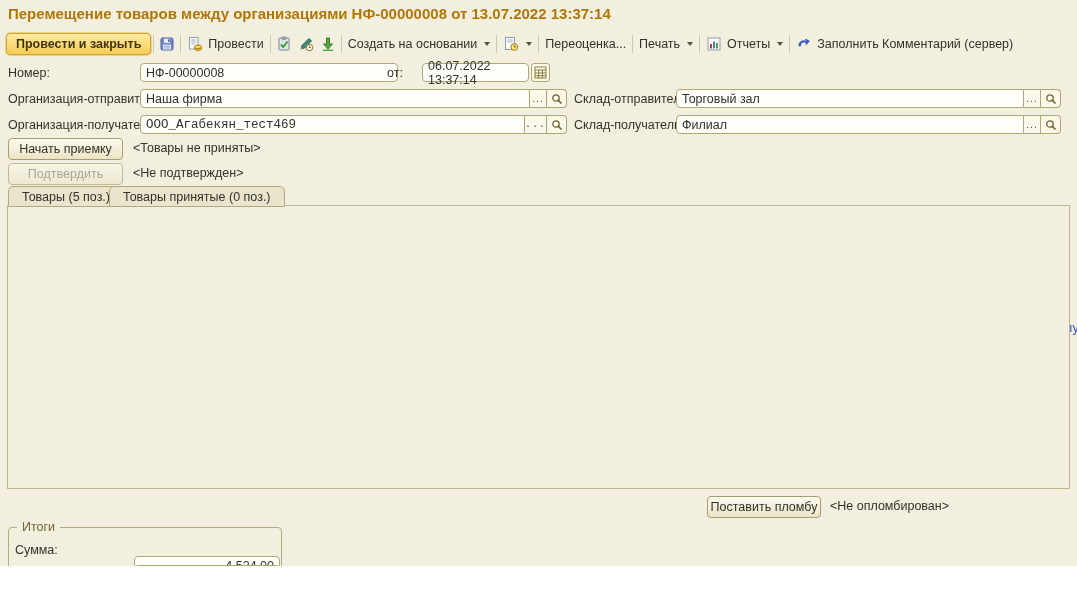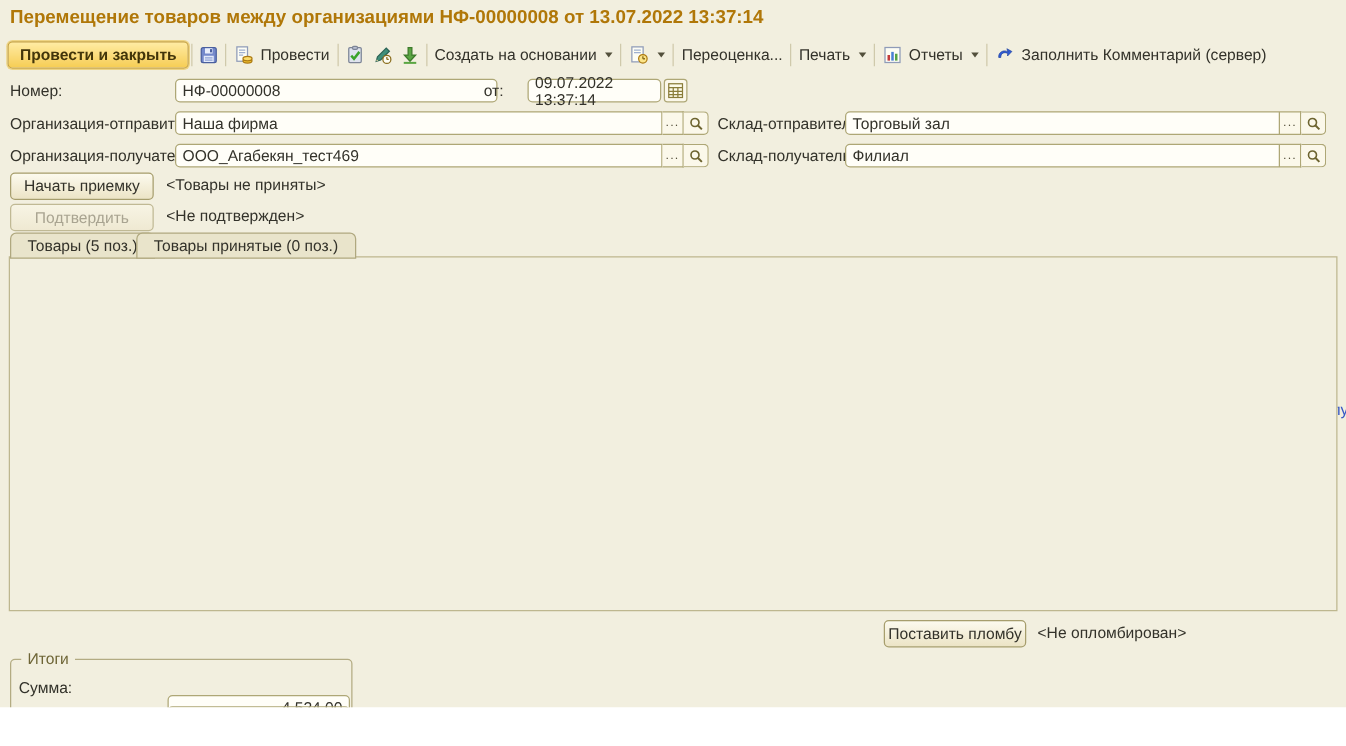--- a/index.html
+++ b/index.html
@@ -193,21 +193,21 @@
     <div class="tb-spacer"></div>
 
   </div>
 
   <div class="abs lbl" style="left:8px;top:66px;">Номер:</div>
   <div class="abs input" style="left:140px;top:63px;width:258px;">
     <span>НФ-00000008</span>
   </div>
   <div class="abs lbl" style="left:387px;top:66px;">от:</div>
   <div class="abs input" style="left:422px;top:63px;width:107px;">
-    <span>09.07.2022 13:37:14</span>
+    <span>06.07.2022 13:37:14</span>
   </div>
   <div class="abs cal-btn" style="left:531px;top:63px;">
     <span>
       <svg width="13" height="13" viewBox="0 0 13 13">
           <rect x="1" y="1" width="11" height="11" fill="#fdfbe9" stroke="#8a7d3a"></rect>
           <line x1="1" y1="4" x2="12" y2="4" stroke="#8a7d3a"></line>
           <line x1="4.6" y1="4" x2="4.6" y2="12" stroke="#8a7d3a"></line>
           <line x1="8.3" y1="4" x2="8.3" y2="12" stroke="#8a7d3a"></line>
           <line x1="1" y1="7" x2="12" y2="7" stroke="#8a7d3a"></line>
           <line x1="1" y1="9.7" x2="12" y2="9.7" stroke="#8a7d3a"></line>
@@ -240,21 +240,21 @@
       <span>
         <svg width="12" height="12" viewBox="0 0 12 12">
             <circle cx="5" cy="5" r="3.2" fill="none" stroke="#6d6430" stroke-width="1.3"></circle>
             <line x1="7.4" y1="7.4" x2="10.5" y2="10.5" stroke="#6d6430" stroke-width="1.6"></line>
           </svg>
       </span>
     </div>
   </div>
 
   <div class="abs lbl" style="left:8px;top:118px;">Организация-получатель:</div>
-  <div class="abs lu" style="left:140px;top:115px;width:427px;">
+  <div class="abs lu" style="left:140px;top:115px;width:427px;font-family:Liberation Mono, monospace;">
     <div class="box">
         <span>ООО_Агабекян_тест469</span>
       </div>
     <div class="dots">...</div>
     <div class="mag">
       <span>
         <svg width="12" height="12" viewBox="0 0 12 12">
             <circle cx="5" cy="5" r="3.2" fill="none" stroke="#6d6430" stroke-width="1.3"></circle>
             <line x1="7.4" y1="7.4" x2="10.5" y2="10.5" stroke="#6d6430" stroke-width="1.6"></line>
           </svg>

